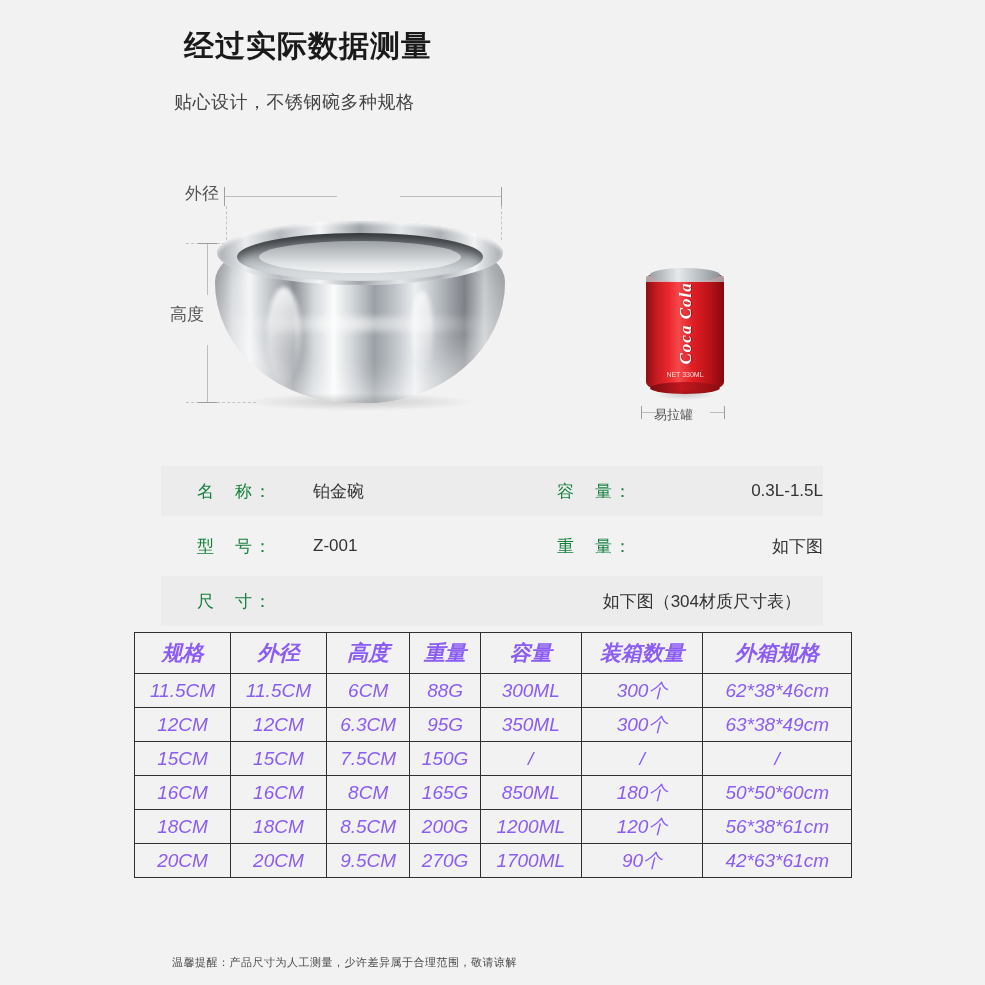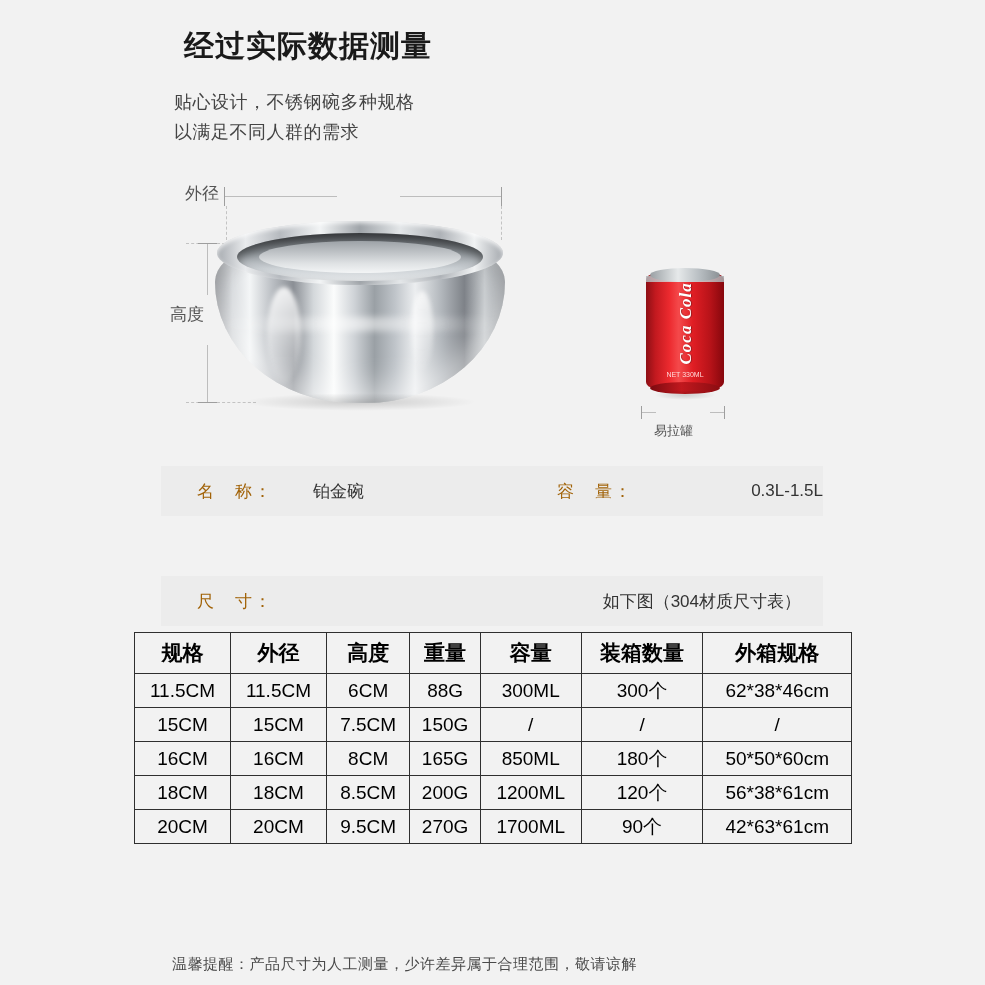--- a/index.html
+++ b/index.html
@@ -60,21 +60,20 @@
     top: 303px;
     font-size: 17px;
     color: #555;
   }
   .label-can {
     position: absolute;
     left: 654px;
     top: 406px;
     font-size: 13px;
     color: #555;
-    margin-top: 16px;
   }
 
   
   .guide {
     position: absolute;
     background: #bdbdbd;
   }
   .guide-h { height: 1px; }
   .guide-v { width: 1px; }
   .dash-h {
@@ -281,73 +280,73 @@
     align-items: center;
     font-size: 17px;
     color: #333;
   }
   .spec.alt { background: #ececec; }
   .spec .cellA { width: 360px; display: flex; align-items: center; }
   .spec .cellB { flex: 1; display: flex; align-items: center; justify-content: space-between; }
   .spec .k {
     width: 116px;
     padding-left: 36px;
-    color: #a16207;
+    color: #15803d;
     letter-spacing: 2px;
   }
   .spec .v { color: #333; }
   #spec-row-0 { top: 466px; }
   #spec-row-1 { top: 521px; }
   #spec-row-2 { top: 576px; }
 
   
   .table-wrap {
     position: absolute;
     left: 134px;
     top: 632px;
     width: 718px;
   }
   table.sizes {
     border-collapse: collapse;
     width: 718px;
     font-size: 19px;
-    color: #000000;
+    color: #8b5cf6;
+    font-style: italic;
   }
   table.sizes th, table.sizes td {
     border: 1px solid #2f2f2f;
     text-align: center;
     height: 33px;
     padding: 0 2px;
     font-weight: normal;
     white-space: nowrap;
   }
   table.sizes thead th {
     font-size: 21px;
     font-weight: bold;
     height: 40px;
   }
   table.sizes td { font-size: 19px; }
 
   .footnote {
     position: absolute;
     left: 172px;
     top: 955px;
-    font-size: 15px;
+    font-size: 11px;
     color: #4a4a4a;
     letter-spacing: 0.5px;
   }
 </style>
 </head>
 <body>
 
 <div class="page">
 
   <div class="headline">经过实际数据测量</div>
   <div class="sub1">贴心设计，不锈钢碗多种规格</div>
-  <div class="sub2">以满足不同人群的需求</div>
 
   <div>
 
     <div class="guide guide-h" style="left:225px; top:196px; width:112px;"></div>
     <div class="guide guide-h" style="left:400px; top:196px; width:102px;"></div>
     <div class="tick" style="left:224px; top:187px; width:1px; height:19px;"></div>
     <div class="tick" style="left:501px; top:187px; width:1px; height:19px;"></div>
     <div class="label-outer">外径</div>
 
     <div class="dash-h" style="left:186px; top:243px; width:60px;"></div>
@@ -393,20 +392,30 @@
     <div class="cellA">
       <span class="k">名　称：</span>
       <span class="v">铂金碗</span>
     </div>
     <div class="cellB">
       <span class="k">容　量：</span>
       <span class="v">0.3L-1.5L</span>
     </div>
   </div>
 
+  <div class="spec" id="spec-row-1">
+    <div class="cellA">
+      <span class="k">型　号：</span>
+      <span class="v">Z-001</span>
+    </div>
+    <div class="cellB">
+      <span class="k">重　量：</span>
+      <span class="v">如下图</span>
+    </div>
+  </div>
 
   <div class="spec alt" id="spec-row-2">
     <div class="cellA" style="width:640px;justify-content:space-between;">
       <span class="k">尺　寸：</span>
       <span class="v">如下图（304材质尺寸表）</span>
     </div>
   </div>
 
   <div class="table-wrap">
     <table class="sizes">
@@ -425,20 +434,29 @@
         <tr>
           <td>11.5CM</td>
           <td>11.5CM</td>
           <td>6CM</td>
           <td>88G</td>
           <td>300ML</td>
           <td>300个</td>
           <td>62*38*46cm</td>
         </tr>
         <tr>
+          <td>12CM</td>
+          <td>12CM</td>
+          <td>6.3CM</td>
+          <td>95G</td>
+          <td>350ML</td>
+          <td>300个</td>
+          <td>63*38*49cm</td>
+        </tr>
+        <tr>
           <td>15CM</td>
           <td>15CM</td>
           <td>7.5CM</td>
           <td>150G</td>
           <td>/</td>
           <td>/</td>
           <td>/</td>
         </tr>
         <tr>
           <td>16CM</td>

